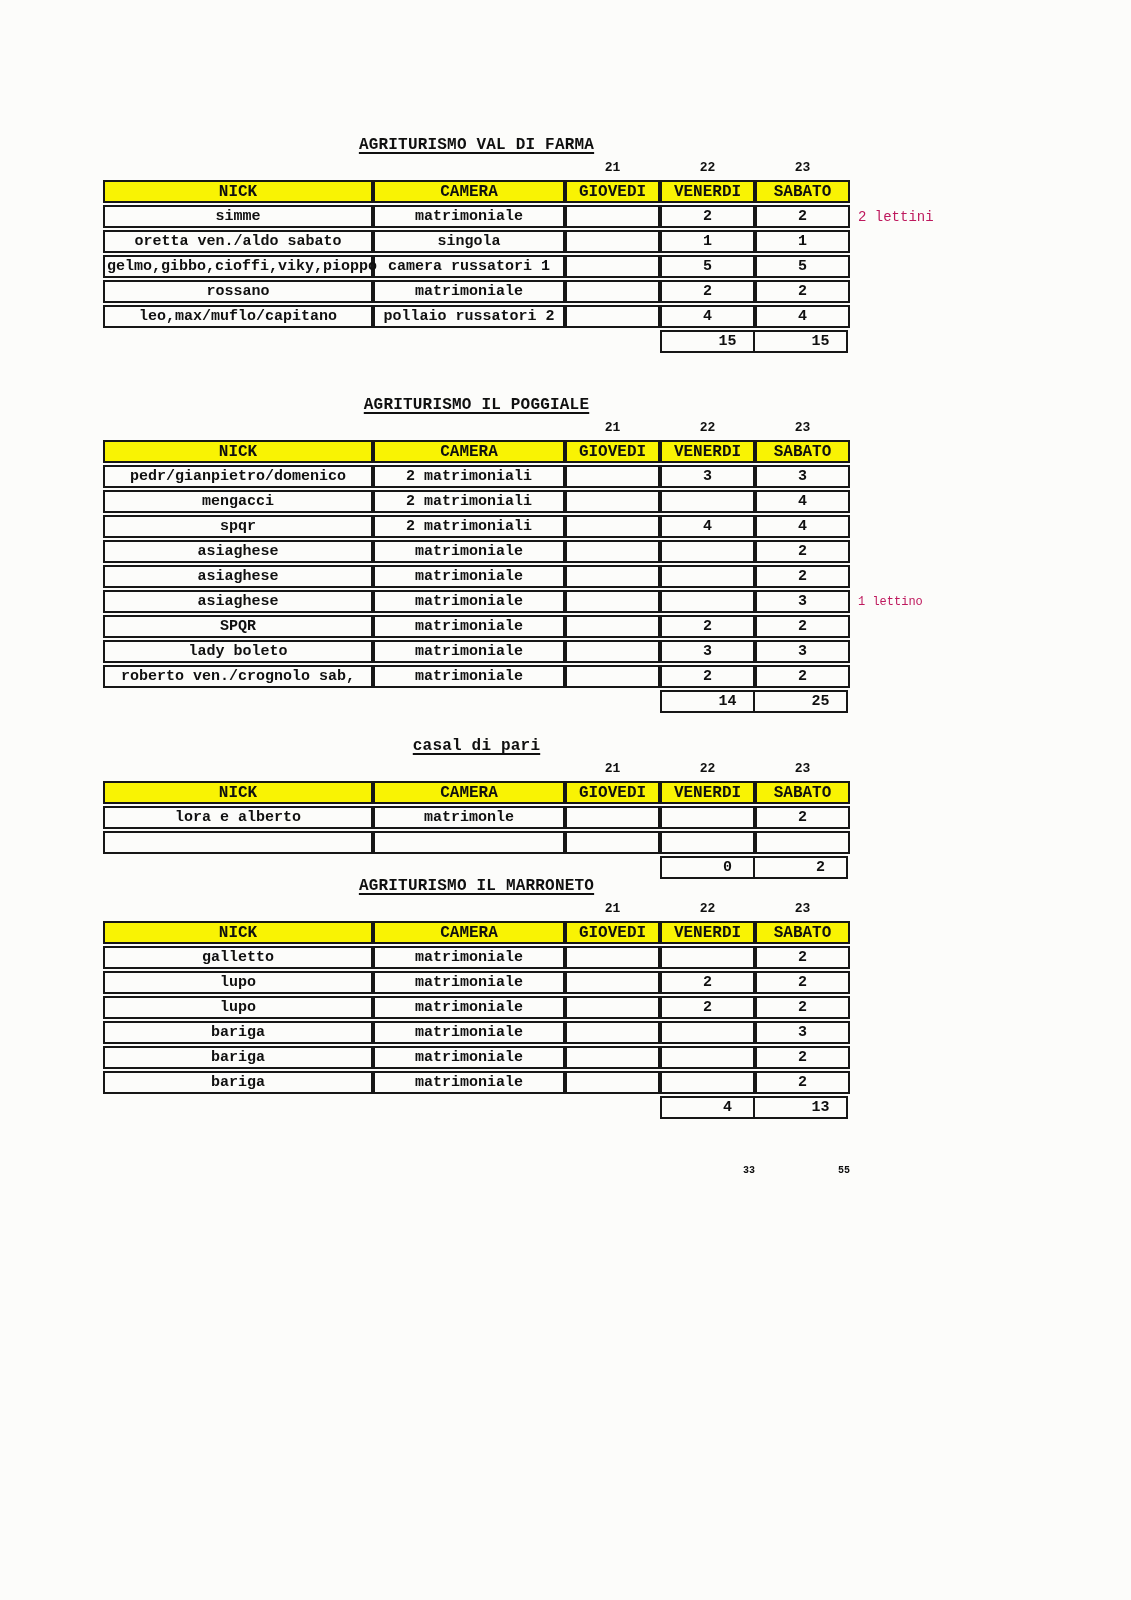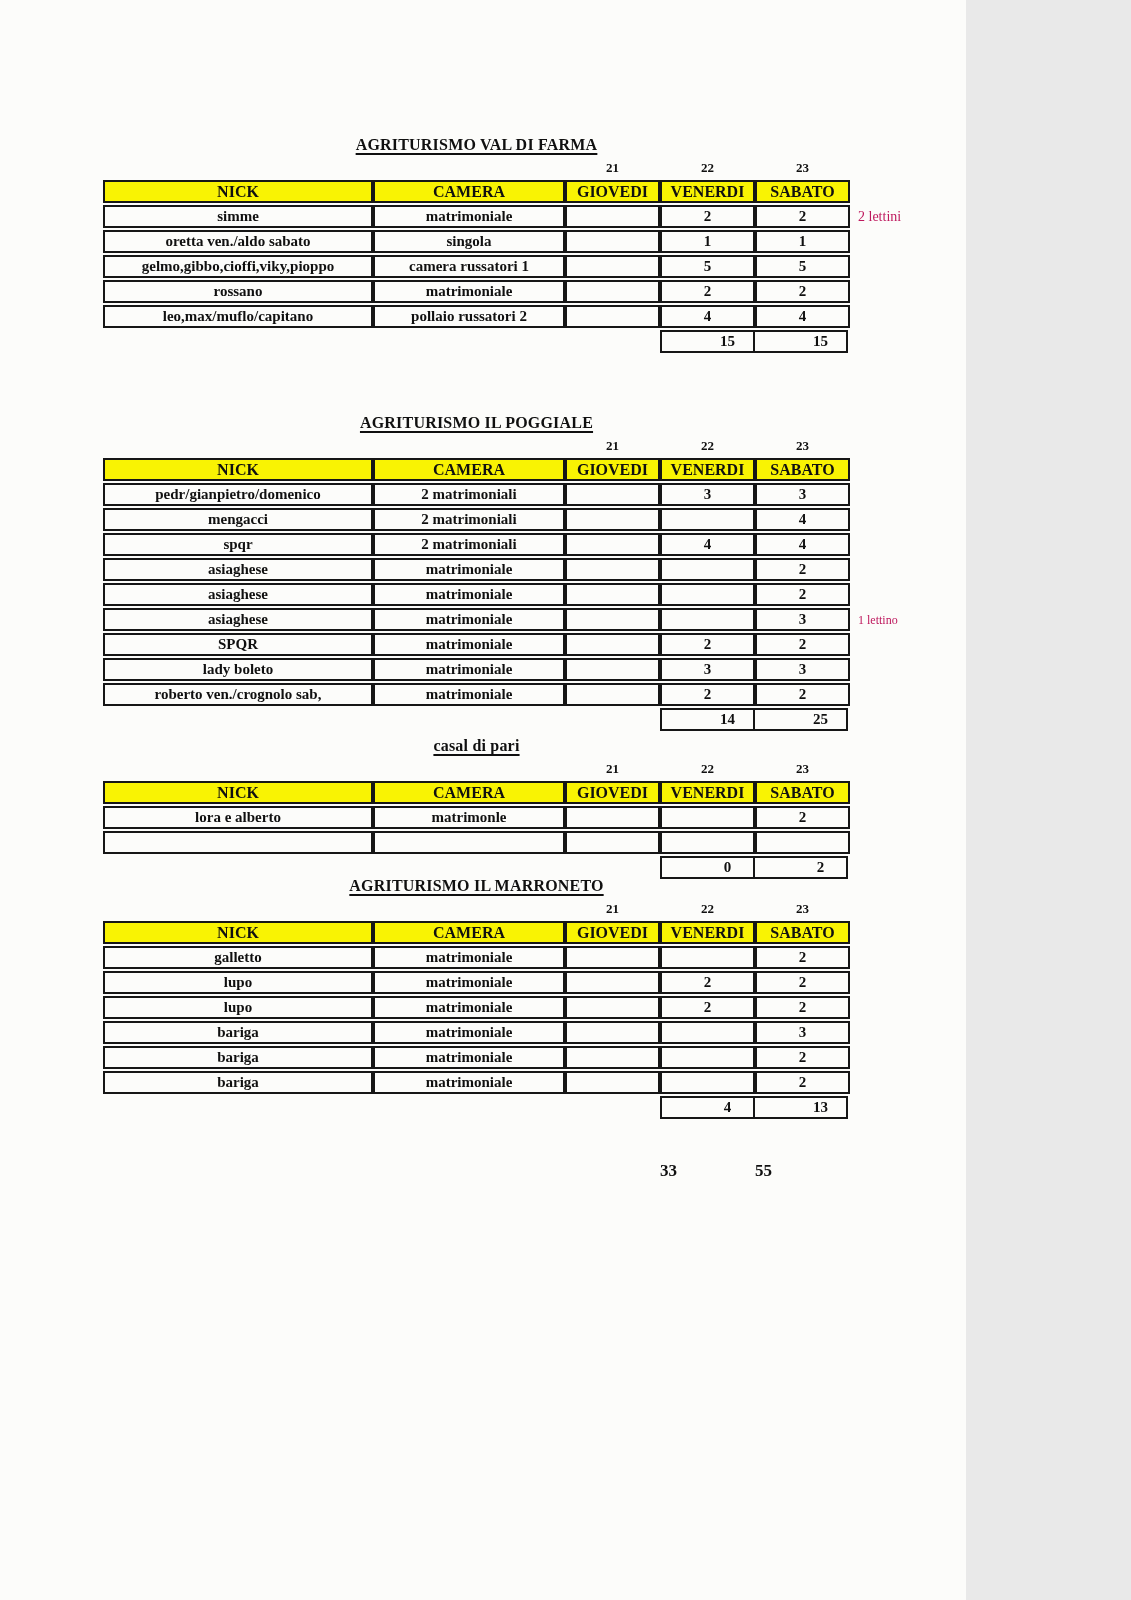--- a/index.html
+++ b/index.html
@@ -2,24 +2,24 @@
 <html><head>
 <meta charset="utf-8">
 <style>
   html, body {
     margin: 0;
     padding: 0;
     background: #e9e9e9;
   }
   .page {
     position: relative;
-    width: 966px;
+    width: 1131px;
     height: 1600px;
     background: #fcfcfa;
-    font-family: Liberation Serif, serif;
+    font-family: Liberation Mono, monospace;
     color: #101010;
     overflow: hidden;
   }
   .block {
     position: absolute;
     left: 103px;
     width: 747px;
   }
   .tbl-title {
     height: 22px;
@@ -96,24 +96,24 @@
     font-weight: 700;
     font-size: 15px;
     padding-left: 40px;
   }
   .totals .tcell + .tcell { margin-left: -2px; border-left-width: 2px; }
   .grand-total {
     position: absolute;
     top: 1160px;
     width: 95px;
     height: 22px;
-    text-align: left;
+    text-align: right;
     line-height: 22px;
     font-weight: 700;
-    font-size: 17px;
+    font-size: 10px;
   }
   #gt-venerdi { left: 660px; }
   #gt-sabato  { left: 755px; }
 </style>
 </head>
 <body>
 
 <div class="page">
   <main id="tables-root">
       <section class="block" style="top: 134px;">
@@ -176,21 +176,21 @@
               <td>4</td>
               <td>4</td>
             </tr>
           </tbody>
         </table>
         <div class="totals">
           <div class="tcell">15</div>
           <div class="tcell">15</div>
         </div>
       </section>
-      <section class="block" style="top: 412px;">
+      <section class="block" style="top: 394px;">
         <div class="tbl-title">AGRITURISMO IL POGGIALE</div>
         <div class="day-row">
           <span class="day-num" style="left: 462px;">21</span>
           <span class="day-num" style="left: 557px;">22</span>
           <span class="day-num" style="left: 652px;">23</span>
         </div>
         <table class="booking">
           <colgroup>
             <col style="width: 270px;">
             <col style="width: 192px;">

